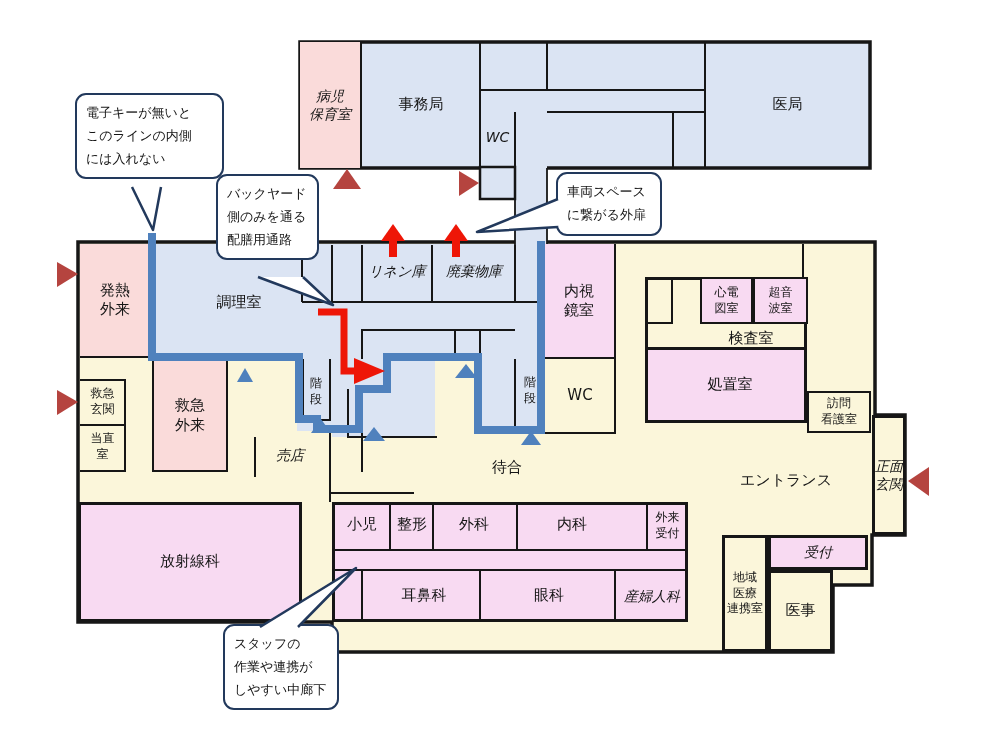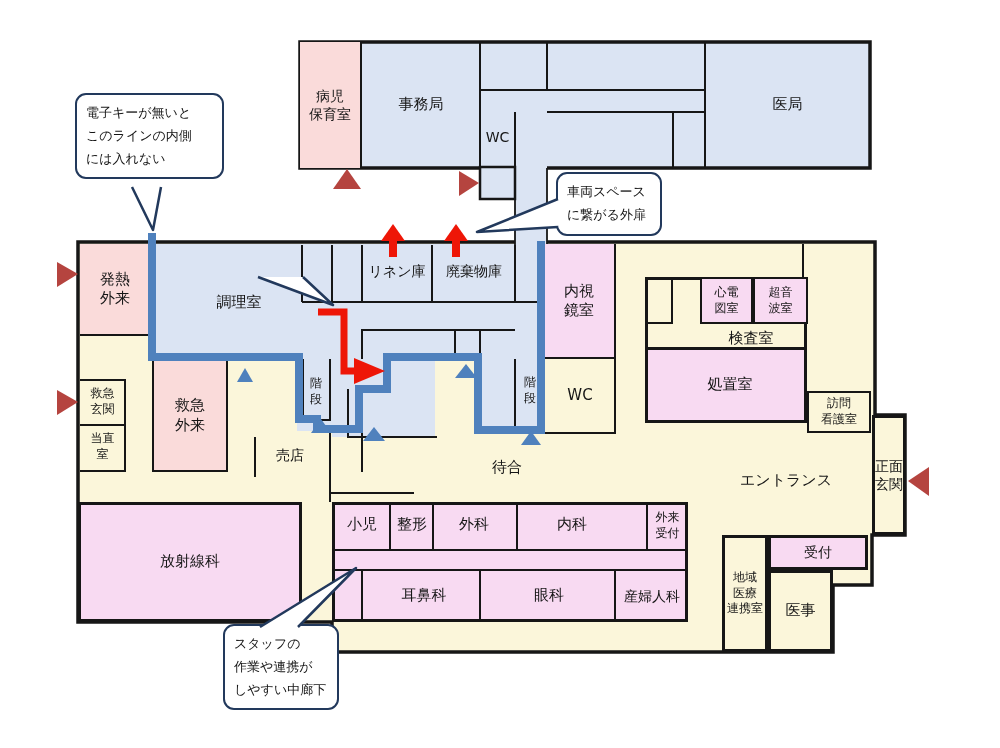--- a/index.html
+++ b/index.html
@@ -6,21 +6,21 @@
   .stage{position:relative;width:1000px;height:748px;background:#fff;overflow:hidden;
          font-family:"DejaVu Sans","Liberation Sans",sans-serif;color:#151515;outline:1px solid #e3e3e3;}
   svg{position:absolute;left:0;top:0;}
   .bgsvg{z-index:0;}
   .ovsvg{z-index:7;pointer-events:none;}
   .room,.lbl{position:absolute;box-sizing:border-box;display:flex;align-items:center;justify-content:center;
              text-align:center;white-space:pre-line;line-height:1.3;font-size:15px;z-index:1;}
   .lbl{z-index:3;}
   .ln{position:absolute;background:#161616;z-index:2;}
   .s13{font-size:12px;line-height:1.3;}
-  .s14{font-size:14px;}
+  .s14{font-size:14px;font-style:italic;}
   .bg-wpink{background:var(--warm-pink);}
   .bg-cpink{background:var(--clinic-pink);}
   .bg-ev{background:var(--elevator-rose);}
   .b2{border:2px solid #161616;}
   .b3{border:3px solid #161616;}
   .callout{position:absolute;box-sizing:border-box;background:#fff;border:2.5px solid var(--callout-border);
            border-radius:11px;padding:7px 9px;font-size:13px;line-height:1.75;white-space:pre-line;z-index:6;}
   .f-cream{fill:var(--public-cream);}
   .f-blue{fill:var(--backyard-blue);}
   .wall{stroke:#161616;}
@@ -55,21 +55,21 @@
   <div class="room" style="left:705px;top:42px;width:165px;height:126px;">医局</div>
   <div class="lbl s14" style="left:480px;top:122px;width:35px;height:30px;">WC</div>
   <div class="ln" style="left:479px;top:42px;width:2px;height:126px;"></div>
   <div class="ln" style="left:546px;top:42px;width:2px;height:48px;"></div>
   <div class="ln" style="left:480px;top:89px;width:225px;height:2px;"></div>
   <div class="ln" style="left:547px;top:111px;width:158px;height:2px;"></div>
   <div class="ln" style="left:514px;top:112px;width:2px;height:58px;"></div>
   <div class="ln" style="left:672px;top:112px;width:2px;height:56px;"></div>
   <div class="ln" style="left:704px;top:42px;width:2px;height:126px;"></div>
 
-  <div class="room bg-wpink" style="left:80px;top:244px;width:70px;height:92px;border-bottom:2px solid #161616;">発熱
+  <div class="room bg-wpink" style="left:80px;top:244px;width:70px;height:114px;border-bottom:2px solid #161616;">発熱
 外来</div>
   <div class="lbl" style="left:203px;top:291px;width:72px;height:24px;">調理室</div>
   <div class="ln" style="left:301px;top:245px;width:2px;height:57px;"></div>
   <div class="ln" style="left:331px;top:245px;width:2px;height:57px;"></div>
   <div class="ln" style="left:361px;top:245px;width:2px;height:57px;"></div>
   <div class="ln" style="left:431px;top:245px;width:2px;height:57px;"></div>
   <div class="ln" style="left:514px;top:245px;width:2px;height:57px;"></div>
   <div class="ln" style="left:302px;top:301px;width:243px;height:2px;"></div>
   <div class="ln" style="left:361px;top:329px;width:154px;height:2px;"></div>
   <div class="ln" style="left:361px;top:329px;width:2px;height:30px;"></div>
@@ -156,20 +156,23 @@
 
   <div class="room b3 s13" style="left:722px;top:535px;width:46px;height:117px;">地域
 医療
 連携室</div>
   <div class="room bg-cpink b3 s14" style="left:768px;top:535px;width:100px;height:35px;">受付</div>
   <div class="room b3" style="left:768px;top:570px;width:65px;height:82px;">医事</div>
 
   <div class="callout" style="left:75px;top:93px;width:149px;">電子キーが無いと
 このラインの内側
 には入れない</div>
+  <div class="callout" style="left:216px;top:174px;width:103px;">バックヤード
+側のみを通る
+配膳用通路</div>
   <div class="callout" style="left:223px;top:624px;width:116px;">スタッフの
 作業や連携が
 しやすい中廊下</div>
   <div class="callout" style="left:556px;top:172px;width:106px;">車両スペース
 に繋がる外扉</div>
 
   <svg class="ovsvg" width="1000" height="748">
 
     <path class="secure" stroke-width="8" d="M152,233 L152,357 L299,357 L299,419 L317,419 L317,429 L359,429 L359,389 L387,389 L387,357 L478,357 L478,430 L541,430 L541,241"></path>
 

